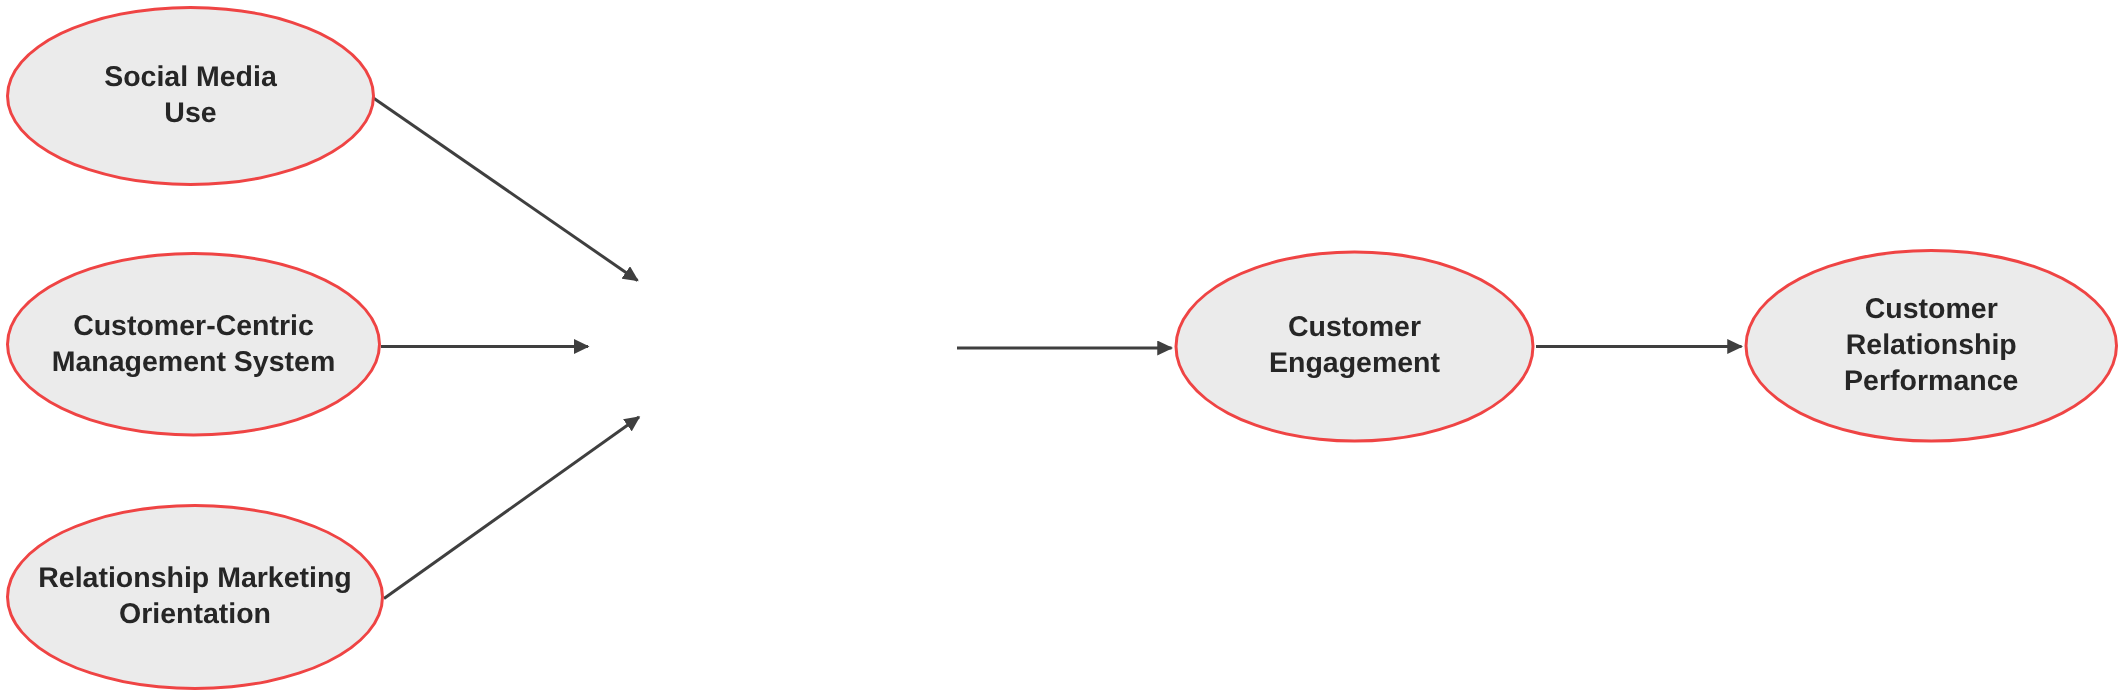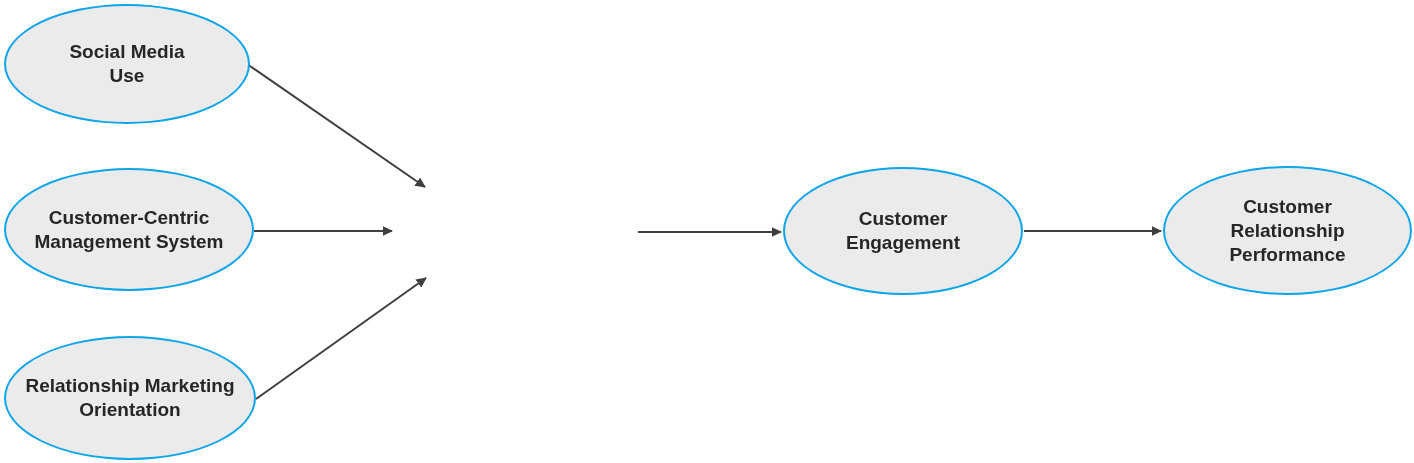--- a/index.html
+++ b/index.html
@@ -20,21 +20,21 @@
     left: 0;
     top: 0;
     width: 1414px;
     height: 463px;
     pointer-events: none;
   }
   .node {
     position: absolute;
     box-sizing: border-box;
     background: #ebebeb;
-    border: 2px solid #0ea5e9;
+    border: 2px solid #ef4444;
     border-radius: 50%;
     display: flex;
     align-items: center;
     justify-content: center;
     text-align: center;
   }
   .node-label {
     white-space: pre-line;
     color: #262626;
     font-weight: bold;

